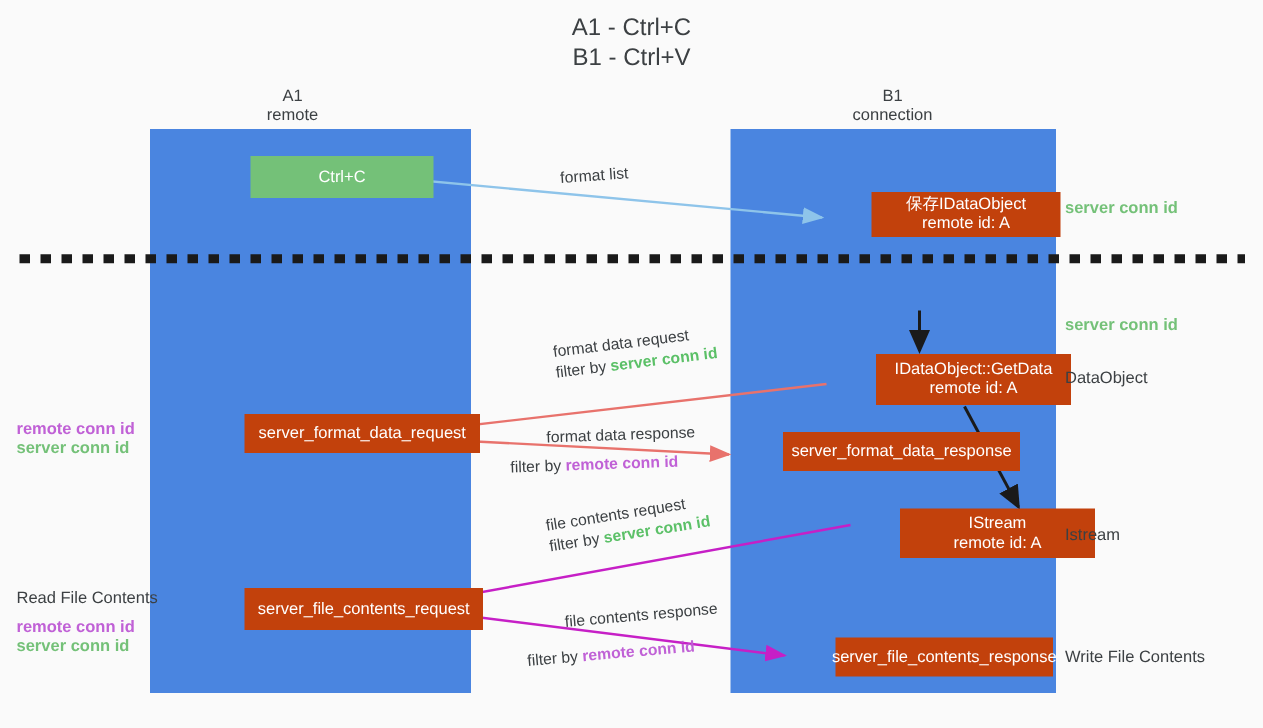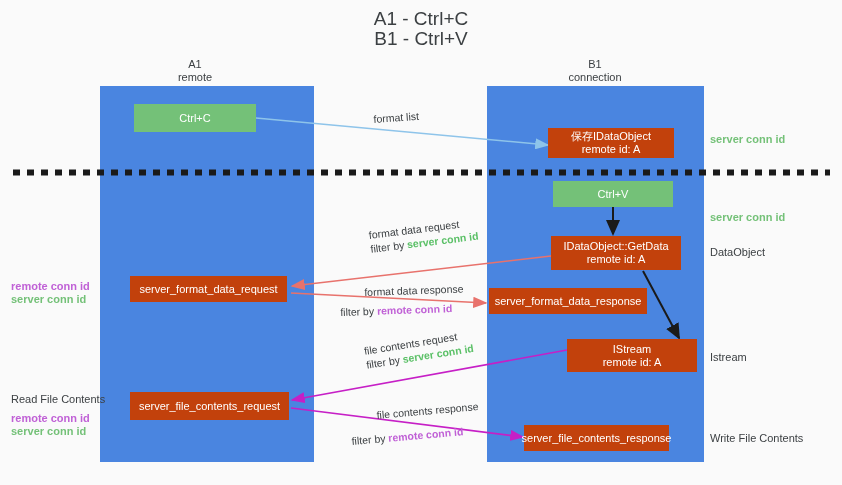--- a/index.html
+++ b/index.html
@@ -14,21 +14,21 @@
     background: #fafafa;
     font-family: "Liberation Sans", sans-serif;
     overflow: hidden;
   }
   .title {
     position: absolute;
     left: 0;
     top: 9px;
     width: 842px;
     text-align: center;
-    font-size: 19px;
+    font-size: 16px;
     color: #3c4043;
     line-height: 20px;
     white-space: pre;
   }
   .col-header {
     position: absolute;
     text-align: center;
     font-size: 11px;
     color: #3c4043;
     line-height: 13px;
@@ -41,20 +41,21 @@
     position: absolute;
     display: flex;
     flex-direction: column;
     align-items: center;
     justify-content: center;
     color: #ffffff;
     font-size: 11px;
     line-height: 13px;
     text-align: center;
     box-sizing: border-box;
+    margin-left: 33px;
   }
   .node.green { background: #74c178; }
   .node.orange { background: #c2410c; }
   .node span { display: block; }
   .dashed-line {
     position: absolute;
     left: 0;
     top: 169px;
     width: 842px;
     height: 7px;
@@ -144,23 +145,20 @@
 
   <div class="node green" style="left:134px; top:104px; width:122px; height:28px;">
     <span>Ctrl+C</span>
   </div>
 
   <div class="node orange" style="left:548px; top:128px; width:126px; height:30px;">
     <span>保存IDataObject</span>
     <span>remote id: A</span>
   </div>
 
-  <div class="node green" style="left:553px; top:181px; width:120px; height:26px;">
-    <span>Ctrl+V</span>
-  </div>
 
   <div class="node orange" style="left:551px; top:236px; width:130px; height:34px;">
     <span>IDataObject::GetData</span>
     <span>remote id: A</span>
   </div>
 
   <div class="node orange" style="left:567px; top:339px; width:130px; height:33px;">
     <span>IStream</span>
     <span>remote id: A</span>
   </div>

